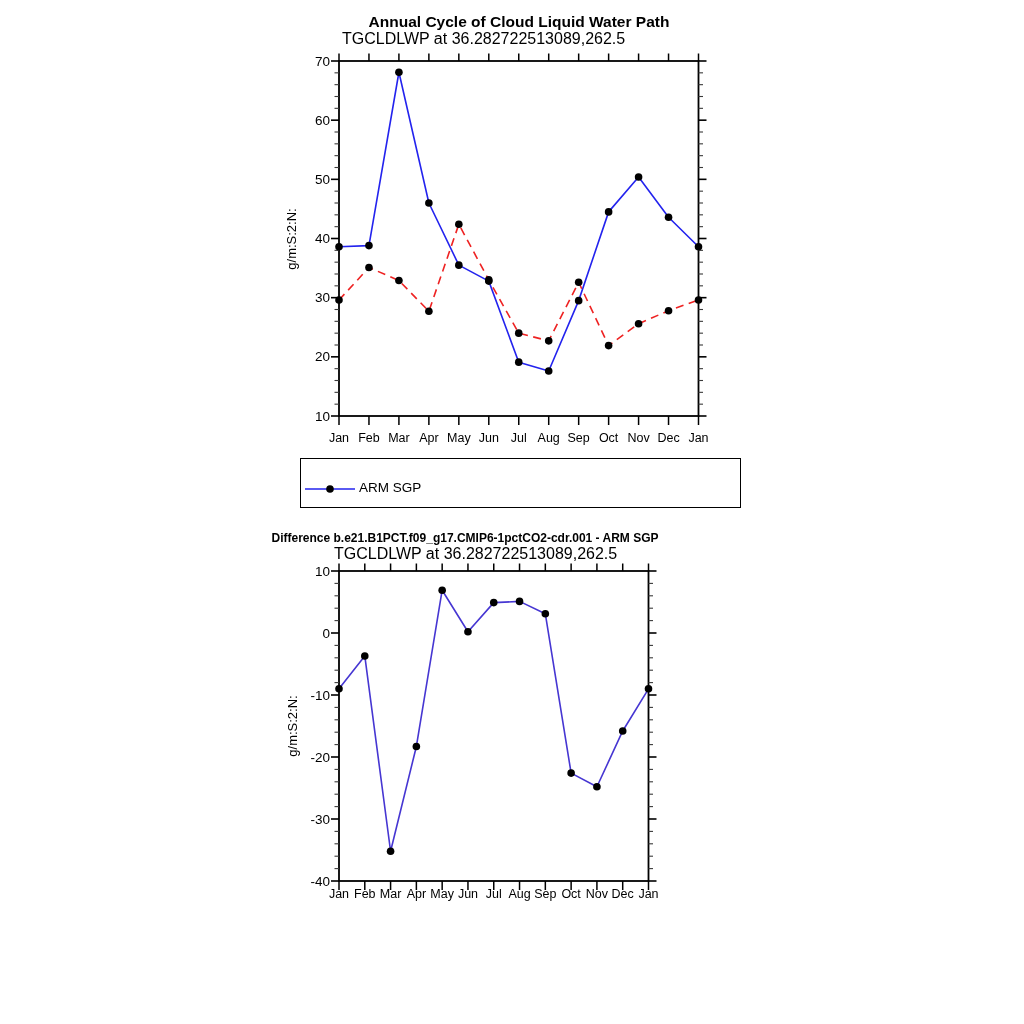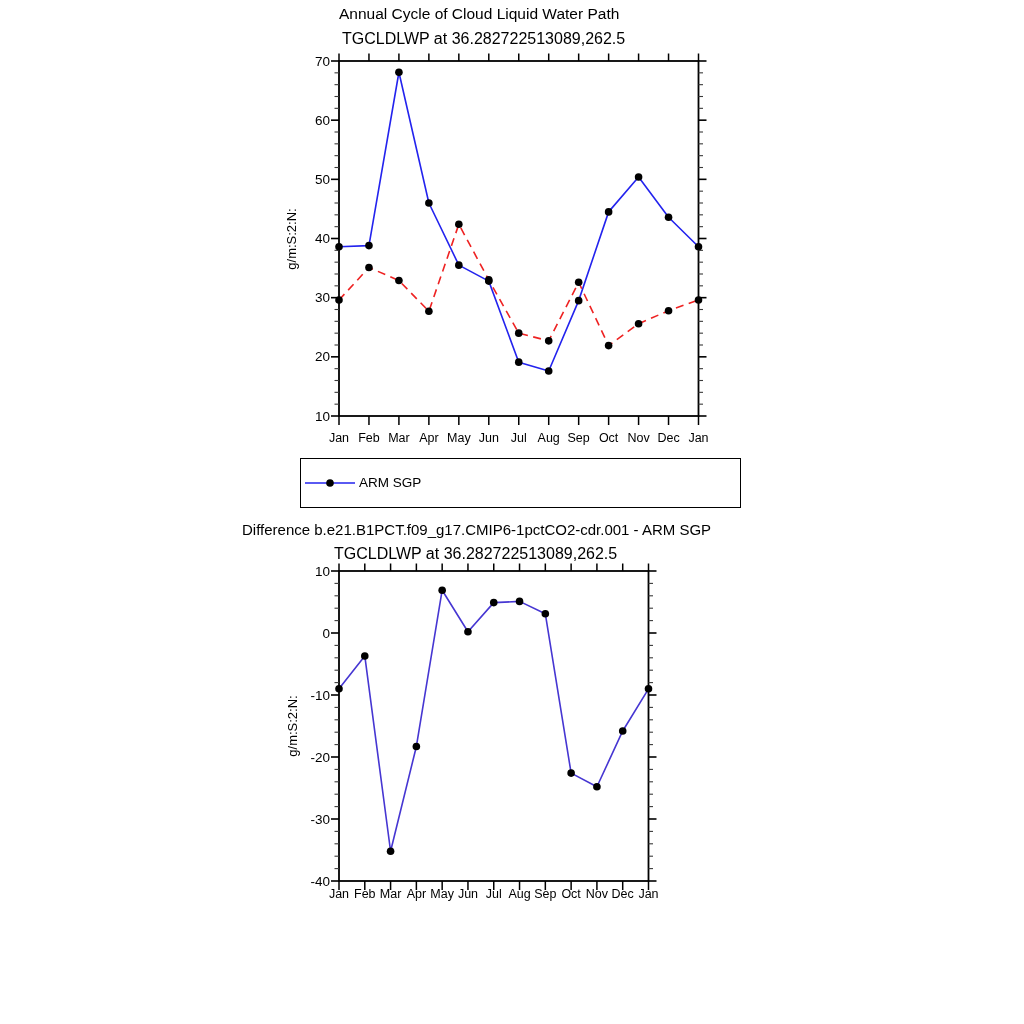--- a/index.html
+++ b/index.html
@@ -2,39 +2,39 @@
 <html><head>
 <meta charset="utf-8">
 <style>
   html,body{margin:0;padding:0;}
   body{
     width:1024px;height:1024px;background:#ffffff;
     font-family:"Liberation Sans", sans-serif;color:#000;
     position:relative;overflow:hidden;
   }
   .canvas{position:absolute;left:0;top:0;width:1024px;height:1024px;background:#fff;}
-  .chart-title{position:absolute;font-weight:normal;font-size:15.5px;line-height:16px;text-align:left;white-space:nowrap;}
+  .chart-title{position:absolute;font-weight:bold;font-size:15.5px;line-height:16px;text-align:center;white-space:nowrap;margin-top:8px;}
   .t1{left:339px;top:6px;width:360px;}
-  .t2{left:242px;top:522px;width:466px;font-size:15px;}
+  .t2{left:232px;top:522px;width:466px;font-size:12px;}
   .chart-subtitle{position:absolute;font-size:16px;line-height:15px;white-space:nowrap;}
   .s1{left:342px;top:31px;}
   .s2{left:334px;top:546px;}
   .y-axis-label{position:absolute;font-size:13px;white-space:nowrap;transform:translate(-50%,-50%) rotate(-90deg);}
   .yl1{left:291px;top:239px;}
   .yl2{left:292px;top:726px;}
   svg.plot{position:absolute;}
   #plot1{left:290px;top:40px;}
   #plot2{left:290px;top:555px;}
   svg text{font-family:"Liberation Sans", sans-serif;fill:#000;}
   .legend{
     position:absolute;left:300px;top:458px;width:441px;height:50px;
     border:1.4px solid #000;box-sizing:border-box;
     display:flex;flex-direction:column;justify-content:center;background:#fff;
   }
-  .legend-row{display:flex;align-items:center;height:24px;padding-left:3px;}
+  .legend-row{display:flex;align-items:flex-end;height:24px;padding-left:3px;}
   .legend-sample{flex:0 0 auto;margin-right:3px;}
   .legend-text{font-size:13.5px;white-space:nowrap;line-height:14px;}
 </style>
 </head>
 <body>
 
 <div class="canvas">
 
   <div class="chart-title t1">Annual Cycle of Cloud Liquid Water Path</div>
   <div class="chart-subtitle s1">TGCLDLWP at 36.282722513089,262.5</div>

